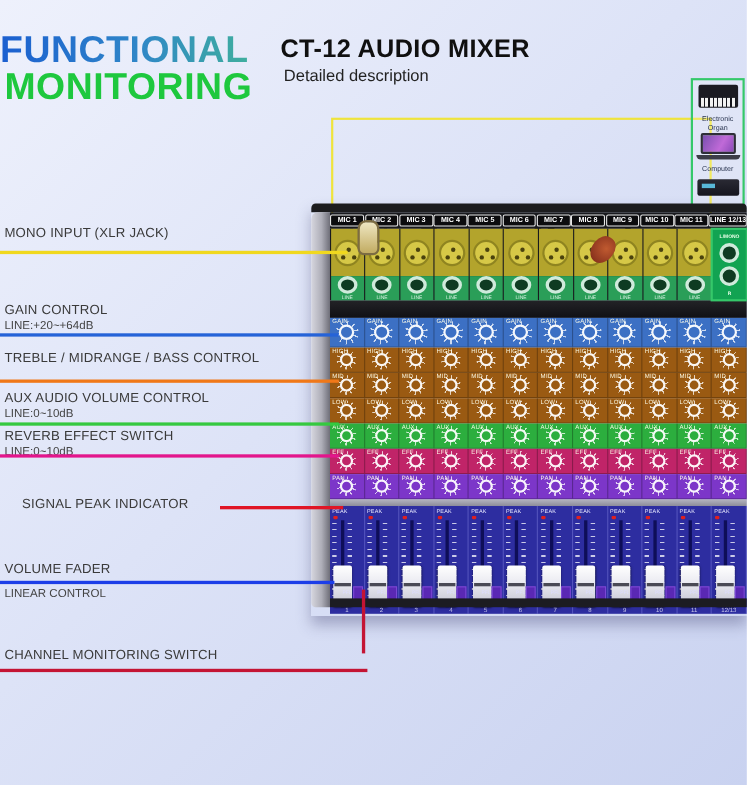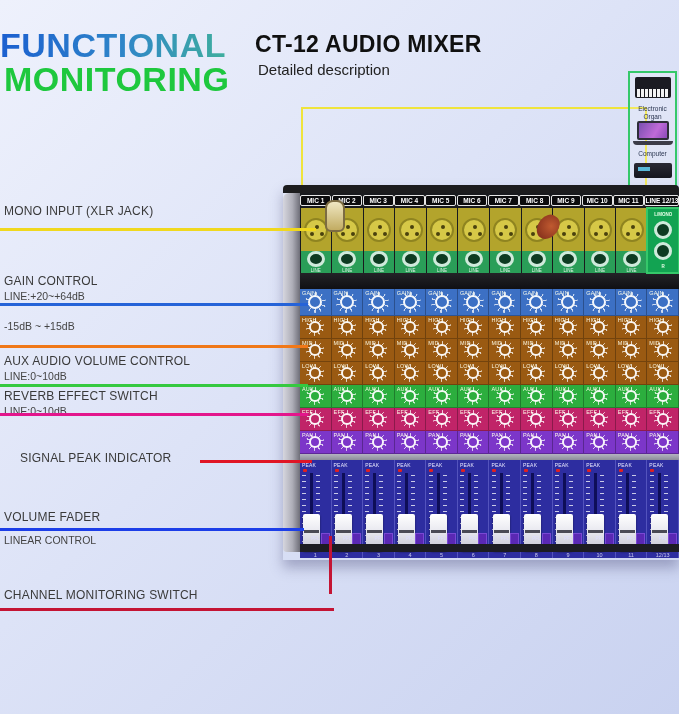--- a/index.html
+++ b/index.html
@@ -879,21 +879,21 @@
     </div>
 
 
     <div class="callout co-3">
       <div class="co-label">GAIN CONTROL</div>
       <div class="co-sub">LINE:+20~+64dB</div>
       <div class="co-line" style="background: rgb(37, 99, 216);"></div>
     </div>
 
     <div class="callout co-4">
-      <div class="co-sub">-15dB ~ +15dB</div>
+      <div class="co-label">TREBLE / MIDRANGE / BASS CONTROL</div>
       <div class="co-line" style="background: rgb(240, 120, 24);"></div>
     </div>
 
     <div class="callout co-5">
       <div class="co-label">AUX AUDIO VOLUME CONTROL</div>
       <div class="co-sub">LINE:0~10dB</div>
       <div class="co-line" style="background: rgb(53, 201, 64);"></div>
     </div>
 
     <div class="callout co-6">

